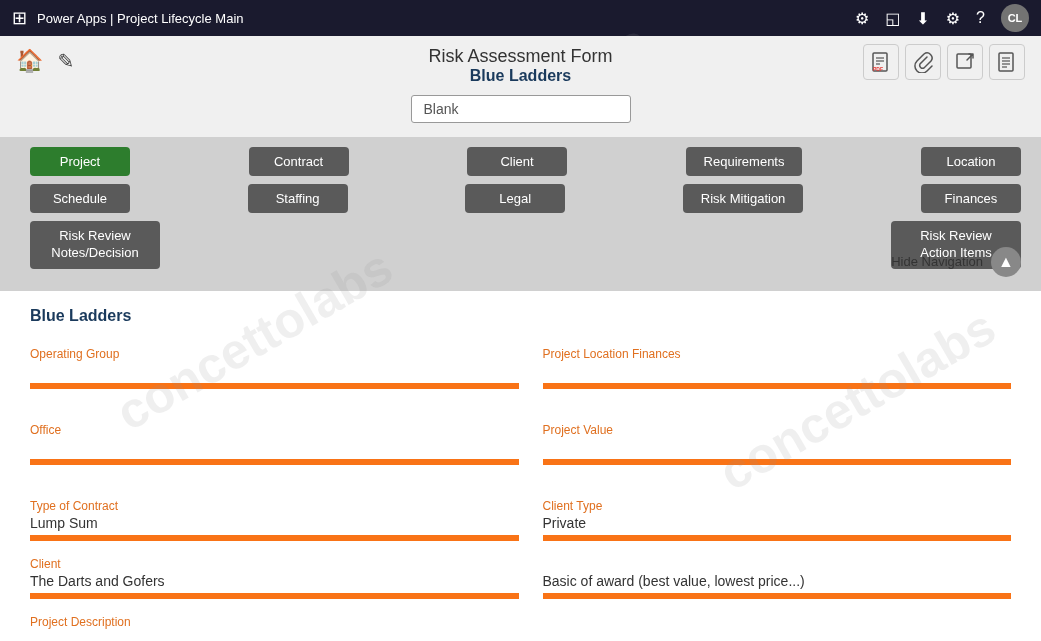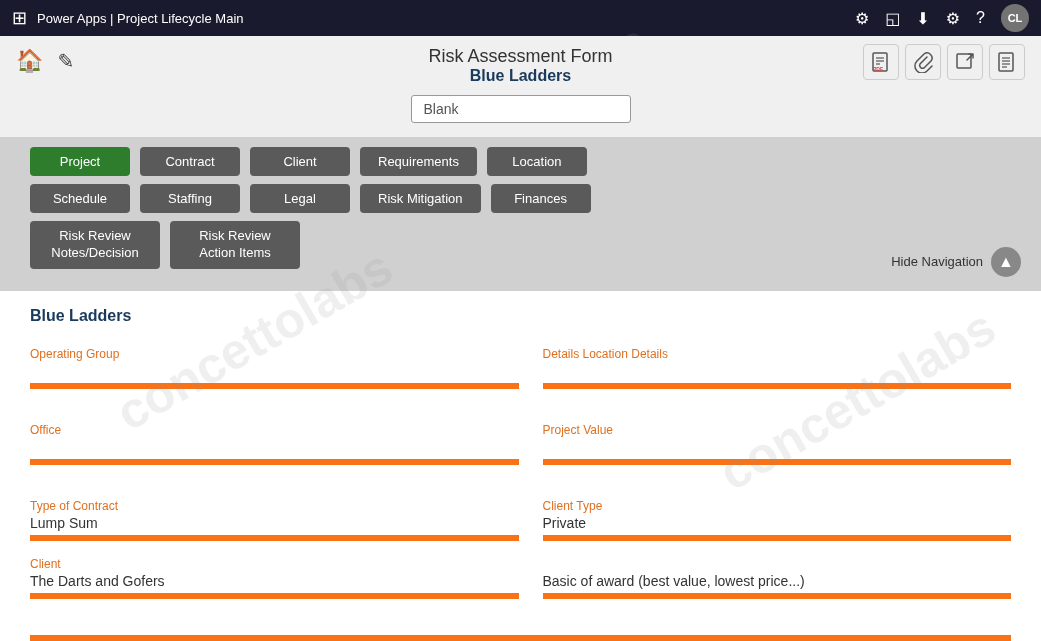--- a/index.html
+++ b/index.html
@@ -97,21 +97,21 @@
     
     .nav-area {
       background: #d0d0d0;
       padding: 10px 20px 14px 20px;
       position: relative;
     }
     .nav-row {
       display: flex;
       gap: 10px;
       margin-bottom: 8px;
-      justify-content: flex-start;
+      justify-content: space-between;
       padding-left: 10px;
     }
     .nav-btn {
       padding: 7px 18px;
       border-radius: 4px;
       border: none;
       font-size: 13px;
       cursor: pointer;
       font-weight: normal;
       min-width: 100px;
@@ -307,21 +307,21 @@
 
       <div style="font-size:16px; font-weight:bold; color:#1a3a5c; margin-bottom:14px;">Blue Ladders</div>
 
       <div class="form-grid">
 
         <div class="form-field">
           <div class="form-field-label">Operating Group</div>
           <div class="form-field-value">&nbsp;</div>
         </div>
         <div class="form-field" style="padding-left:20px;">
-          <div class="form-field-label">Details Location Details</div>
+          <div class="form-field-label">Project Location Finances</div>
           <div class="form-field-value">&nbsp;</div>
         </div>
 
         <div style="height:14px;"></div>
         <div style="height:14px;"></div>
 
         <div class="form-field">
           <div class="form-field-label">Office</div>
           <div class="form-field-value">&nbsp;</div>
         </div>
@@ -345,20 +345,21 @@
         <div class="form-field">
           <div class="form-field-label">Client</div>
           <div class="form-field-value">The Darts and Gofers</div>
         </div>
         <div class="form-field" style="padding-left:20px;">
           <div class="form-field-label">&nbsp;</div>
           <div class="form-field-value">Basic of award (best value, lowest price...)</div>
         </div>
 
         <div class="form-field" style="grid-column: 1 / 3;">
+          <div class="form-field-label">Project Description</div>
           <div class="form-field-value">&nbsp;</div>
         </div>
 
       </div>
     </div>
 
   </div>
 </div>
 
 </body></html>

